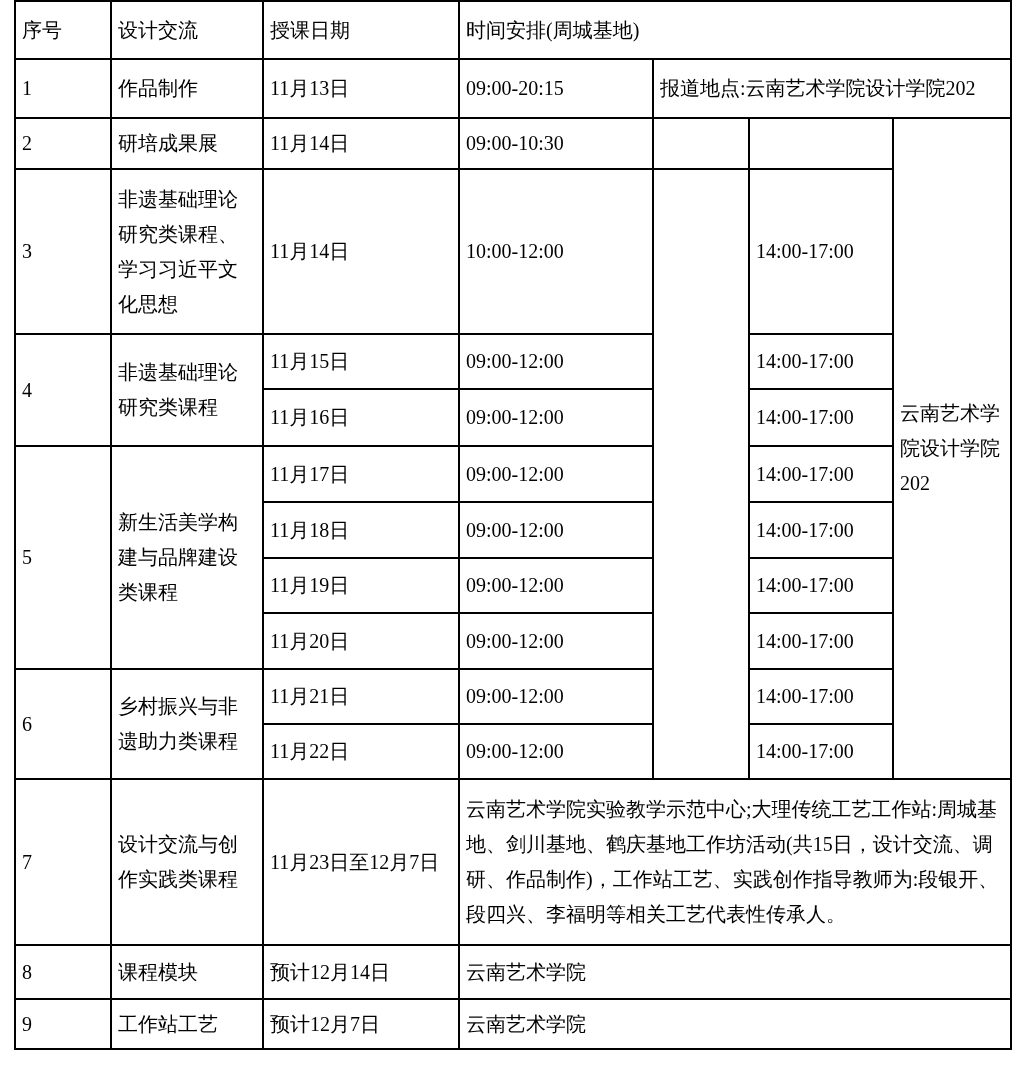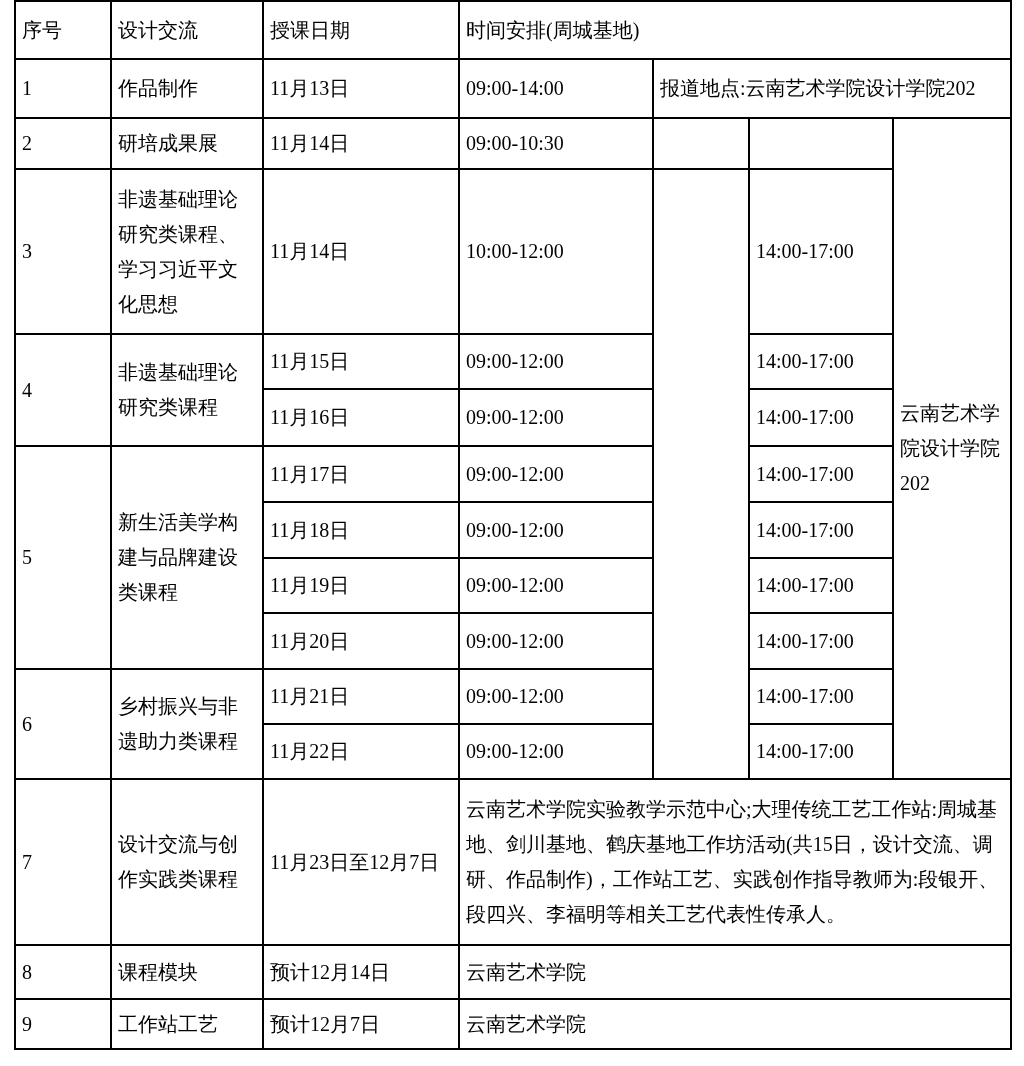--- a/index.html
+++ b/index.html
@@ -54,21 +54,21 @@
       <td>序号</td>
       <td>设计交流</td>
       <td>授课日期</td>
       <td colspan="4">时间安排(周城基地)</td>
     </tr>
 
     <tr style="height:59px">
       <td>1</td>
       <td>作品制作</td>
       <td>11月13日</td>
-      <td>09:00-14:00</td>
+      <td>09:00-20:15</td>
       <td colspan="3">报道地点:云南艺术学院设计学院202</td>
     </tr>
 
     <tr style="height:51px">
       <td>2</td>
       <td>研培成果展</td>
       <td>11月14日</td>
       <td>09:00-10:30</td>
       <td></td>
       <td></td>

